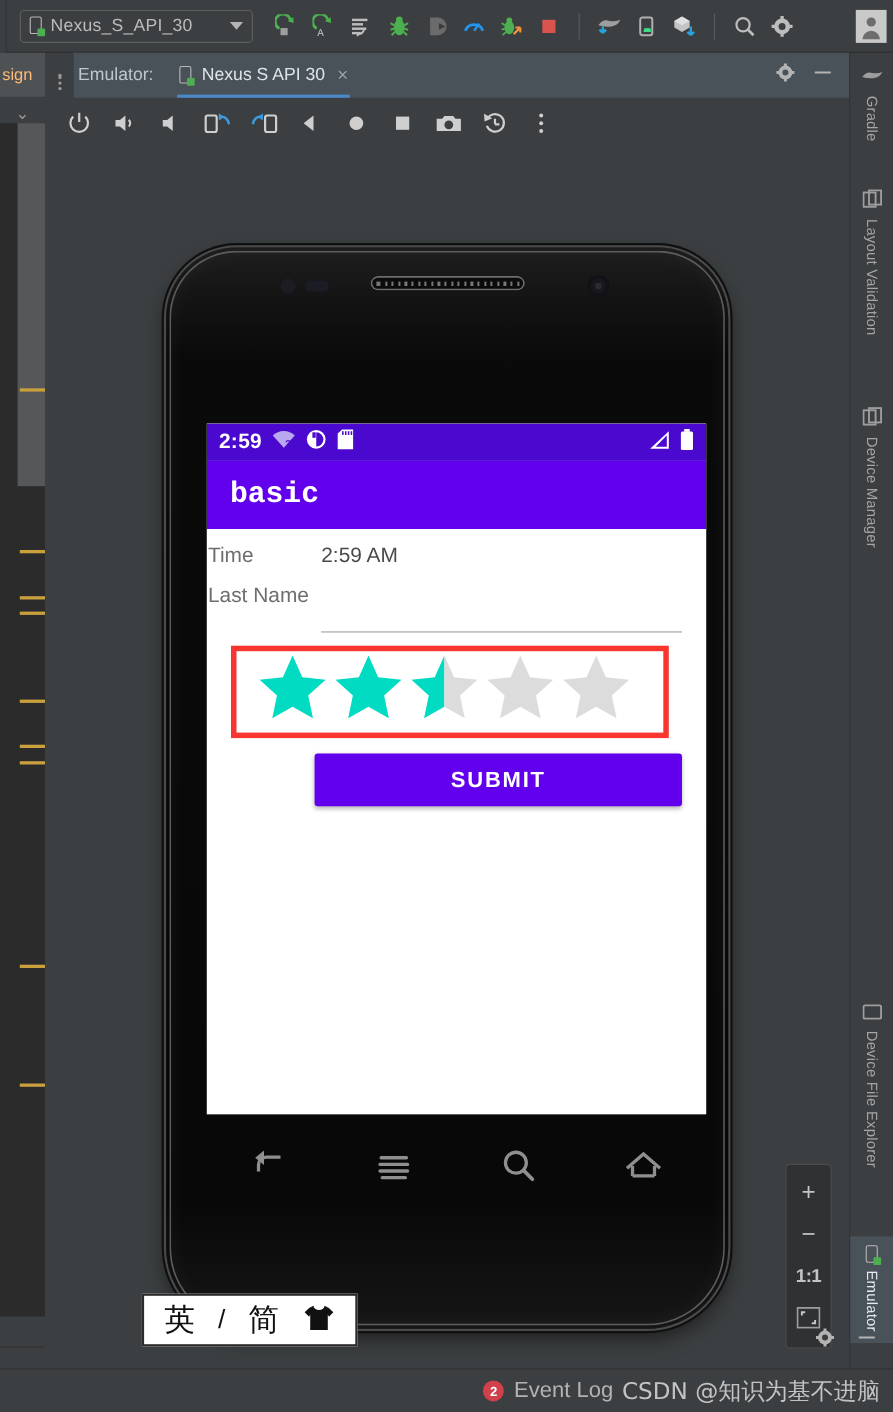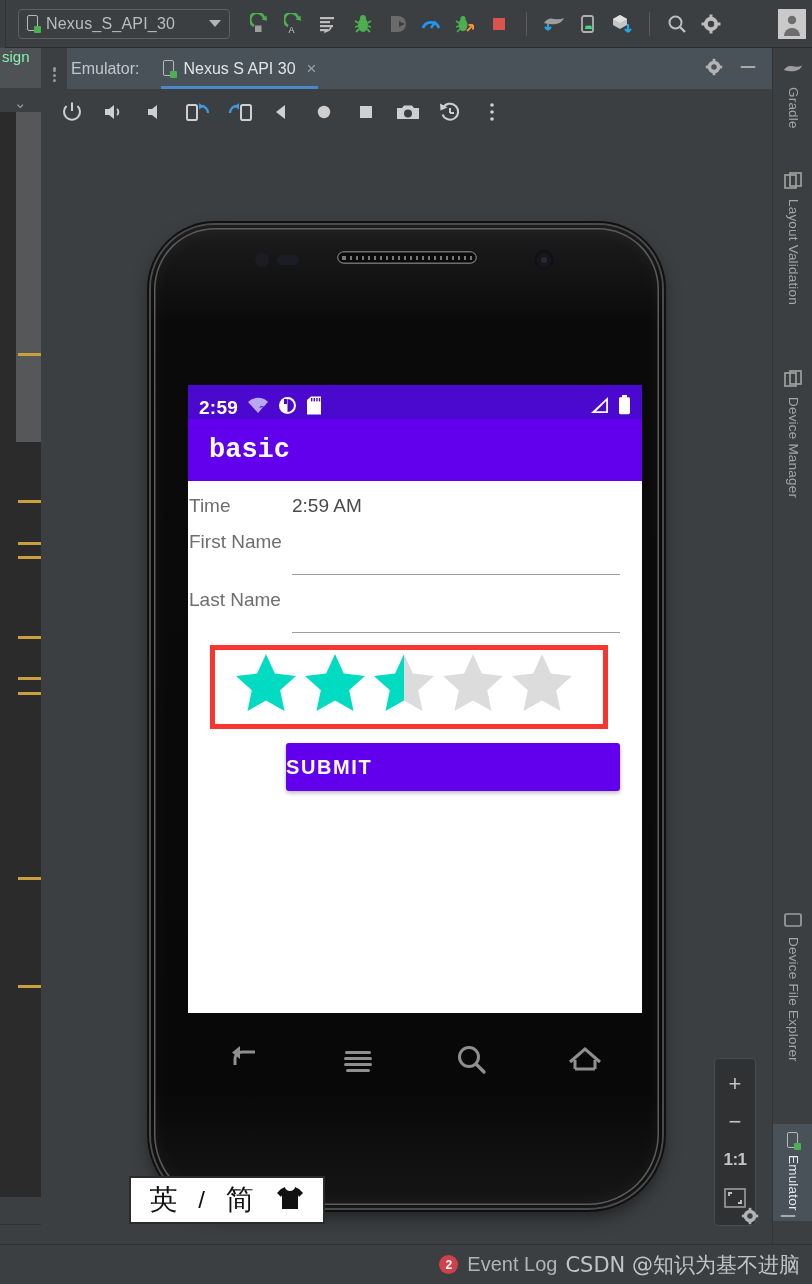--- a/index.html
+++ b/index.html
@@ -31,21 +31,21 @@
   .phone-glyph .dot { position:absolute; right:-1px; bottom:-1px; width:7px;height:7px;background:#4caf50;border-radius:1px;}
   .tb-group { display:flex; align-items:center; gap: 4px; margin-left: 16px; }
   .tb-btn { width: 30px; height: 30px; display:flex; align-items:center; justify-content:center; cursor:pointer; }
   .tb-sep { width:1px; height:24px; background:#5a5d5e; margin:0 8px; }
   .spacer { flex: 1; }
   .avatar-btn { width: 28px; height: 30px; background:#c9c9c9; display:flex;align-items:center;justify-content:center; margin-right: 6px;}
 
   
   .left-sliver { position:absolute; left:0; top:48px; width:41px; height:1196px; background:#3c3f41; }
   .left-design-tab { position:absolute; left:0; top:0; width:41px; height:40px; background:#4e5254;
-     color:#86efac; font-size:15px; display:flex;padding-left:2px; overflow:hidden;}
+     color:#fdba74; font-size:15px; display:flex;align-items:center; padding-left:2px; overflow:hidden;}
   .left-chevron { position:absolute; left:14px; top:46px; color:#9a9a9a; font-size:15px;}
   .left-editor { position:absolute; left:0; top:64px; width:41px; height:1085px; background:#2b2b2b;}
   .minimap-thumb { position:absolute; left:16px; top:0px; width:25px; height:330px; background:#555759;}
   .warn-mark { position:absolute; left:18px; width:23px; height:3px; background:#c8a03c;}
   .left-bottom1 { position:absolute; left:0; top:1149px; width:41px; height:27px; background:#3c3f41;}
   .left-bottom2 { position:absolute; left:0; top:1176px; width:41px; height:20px; background:#3c3f41; border-top:1px solid #323232;}
 
   
   .emu-panel { position:absolute; left:41px; top:48px; width:731px; height:1196px; background:#3c3f41; }
   .emu-tabbar { position:absolute; left:0; top:0; width:731px; height:41px; background:#3c3f41; display:flex; align-items:center;}
@@ -82,40 +82,40 @@
     background-position: 7px center; background-size: auto 3.5px; background-repeat: repeat-x;}
   .sensor1 { position:absolute; left:104px; top:28px; width:14px;height:14px;border-radius:50%;background:#1c1c22;}
   .sensor2 { position:absolute; left:126px; top:30px; width:22px;height:10px;border-radius:6px;background:#1c1c24;}
   .frontcam { position:absolute; right:108px; top:25px; width:20px;height:20px;border-radius:50%;background:#17171c;
     box-shadow: inset 0 0 0 3px #121216;}
   .frontcam i { position:absolute; left:7px; top:7px; width:6px;height:6px;border-radius:50%;background:#2a2a33;}
 
   .screen { position:absolute; left:37px; top:160px; width:454px; height:628px; background:#ffffff; overflow:hidden;}
 
   
-  .and-status { height:34px; background:#4b09cf; display:flex; align-items:flex-end; padding:0 11px; gap:9px;}
+  .and-status { height:34px; background:#4b09cf; display:flex; align-items:center; padding:0 11px; gap:9px;}
   .and-time { color:#fff; font-size:19px; font-weight:bold; letter-spacing:.3px;}
   .sb-right { margin-left:auto; display:flex; align-items:center; gap:8px;}
   .and-appbar { height:62px; background:#6200ee; display:flex; align-items:center; padding-left:21px;}
   .and-appbar .title { color:#fff; font-size:27px; font-weight:bold;font-family:Liberation Mono, monospace;}
 
   .and-body { background:#fff; height:532px; position:relative; }
   .form-row { display:flex; align-items:flex-start; padding: 14px 0 0 0; }
   .frow-label { width:104px; padding-left:1px; color:#6e6e6e; font-size:19px; line-height:22px;}
   .frow-value { color:#4a4a4a; font-size:19px; line-height:22px; }
   .frow-input { flex:1; margin-right:22px; height:44px; position:relative; }
   .frow-input .uline { position:absolute; left:0; right:0; bottom:0; height:1.5px; background:#9e9e9e; }
 
   .rating-wrap { position:relative; margin-top:12px; height:84px; }
   .rating-row { position:absolute; left:47px; top:6px; display:flex; gap:7px; }
   .star { width:62px; height:60px; position:relative; }
   .redbox { position:absolute; left:22px; top:0px; width:398px; height:84px; border:5px solid #f9352f; }
 
   .submit-wrap { padding: 14px 22px 0 98px; }
-  .submit-btn { height:48px; background:#6200ee; border-radius:3px; display:flex; align-items:center; 
+  .submit-btn { height:48px; background:#6200ee; border-radius:3px; display:flex; align-items:center; justify-content:center;
      box-shadow: 0 2px 4px rgba(0,0,0,.28); }
   .submit-btn .lbl { color:#fff; font-size:20px; font-weight:bold; letter-spacing:1.6px;}
 
   
   .hw-row { position:absolute; left:37px; top:800px; width:454px; height:70px; display:flex; align-items:center; justify-content:space-around;}
   .hw-btn { width:56px; height:52px; display:flex; align-items:center; justify-content:center; }
 
   
   .zoomctl { position:absolute; right:16px; bottom:18px; width:42px; background:#2f3133; border:1px solid #4a4d4f;
     border-radius:4px; display:flex; flex-direction:column; align-items:center; padding:6px 0 8px; gap:0px;}
@@ -478,26 +478,20 @@
             <span class="title">basic</span>
           </div>
 
           <div class="and-body">
 
             <div class="form-row">
               <span class="frow-label">Time</span>
               <span class="frow-value">2:59 AM</span>
             </div>
 
-            <div class="form-row">
-              <span class="frow-label">First Name</span>
-              <span class="frow-input">
-                  <span class="uline"></span>
-                </span>
-            </div>
 
             <div class="form-row">
               <span class="frow-label">Last Name</span>
               <span class="frow-input">
                   <span class="uline"></span>
                 </span>
             </div>
 
             <div class="rating-wrap">
               <div class="redbox"></div>

